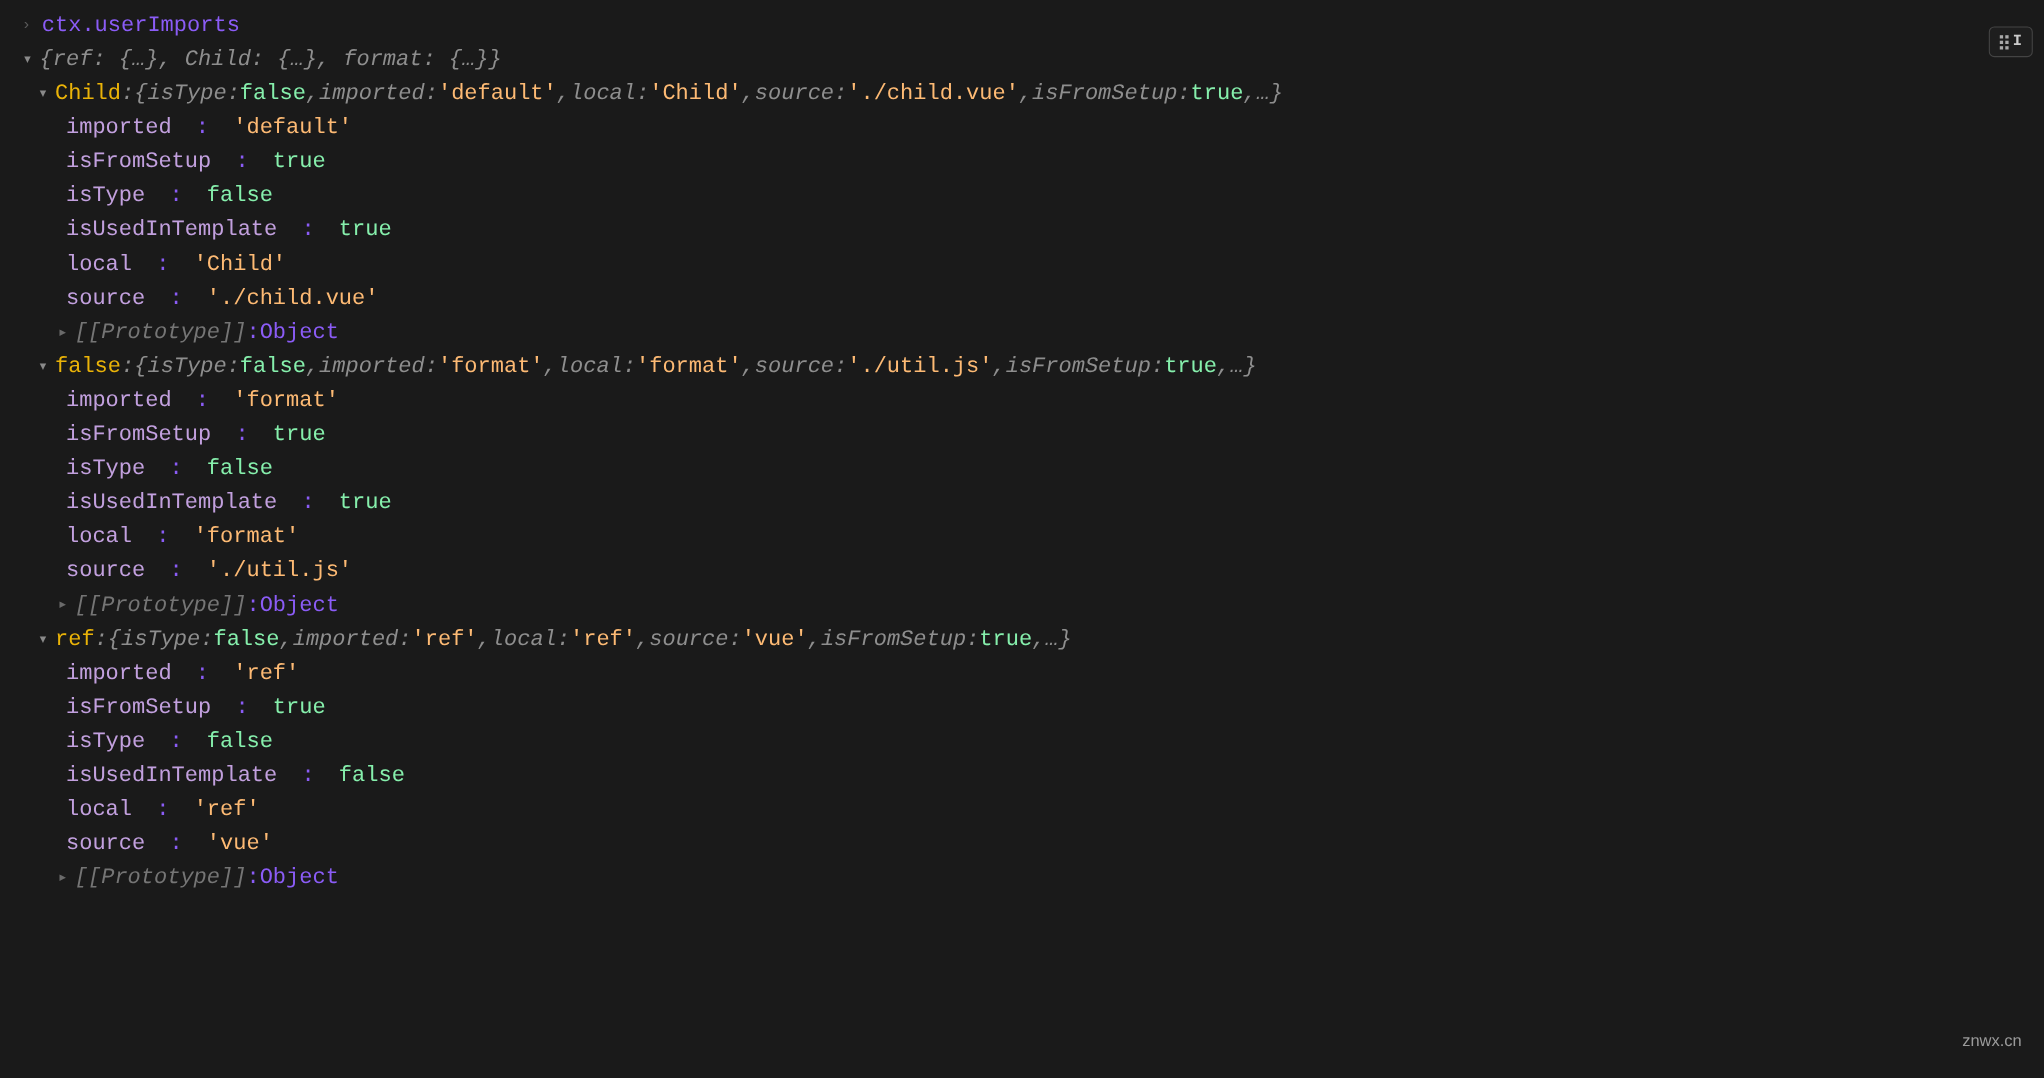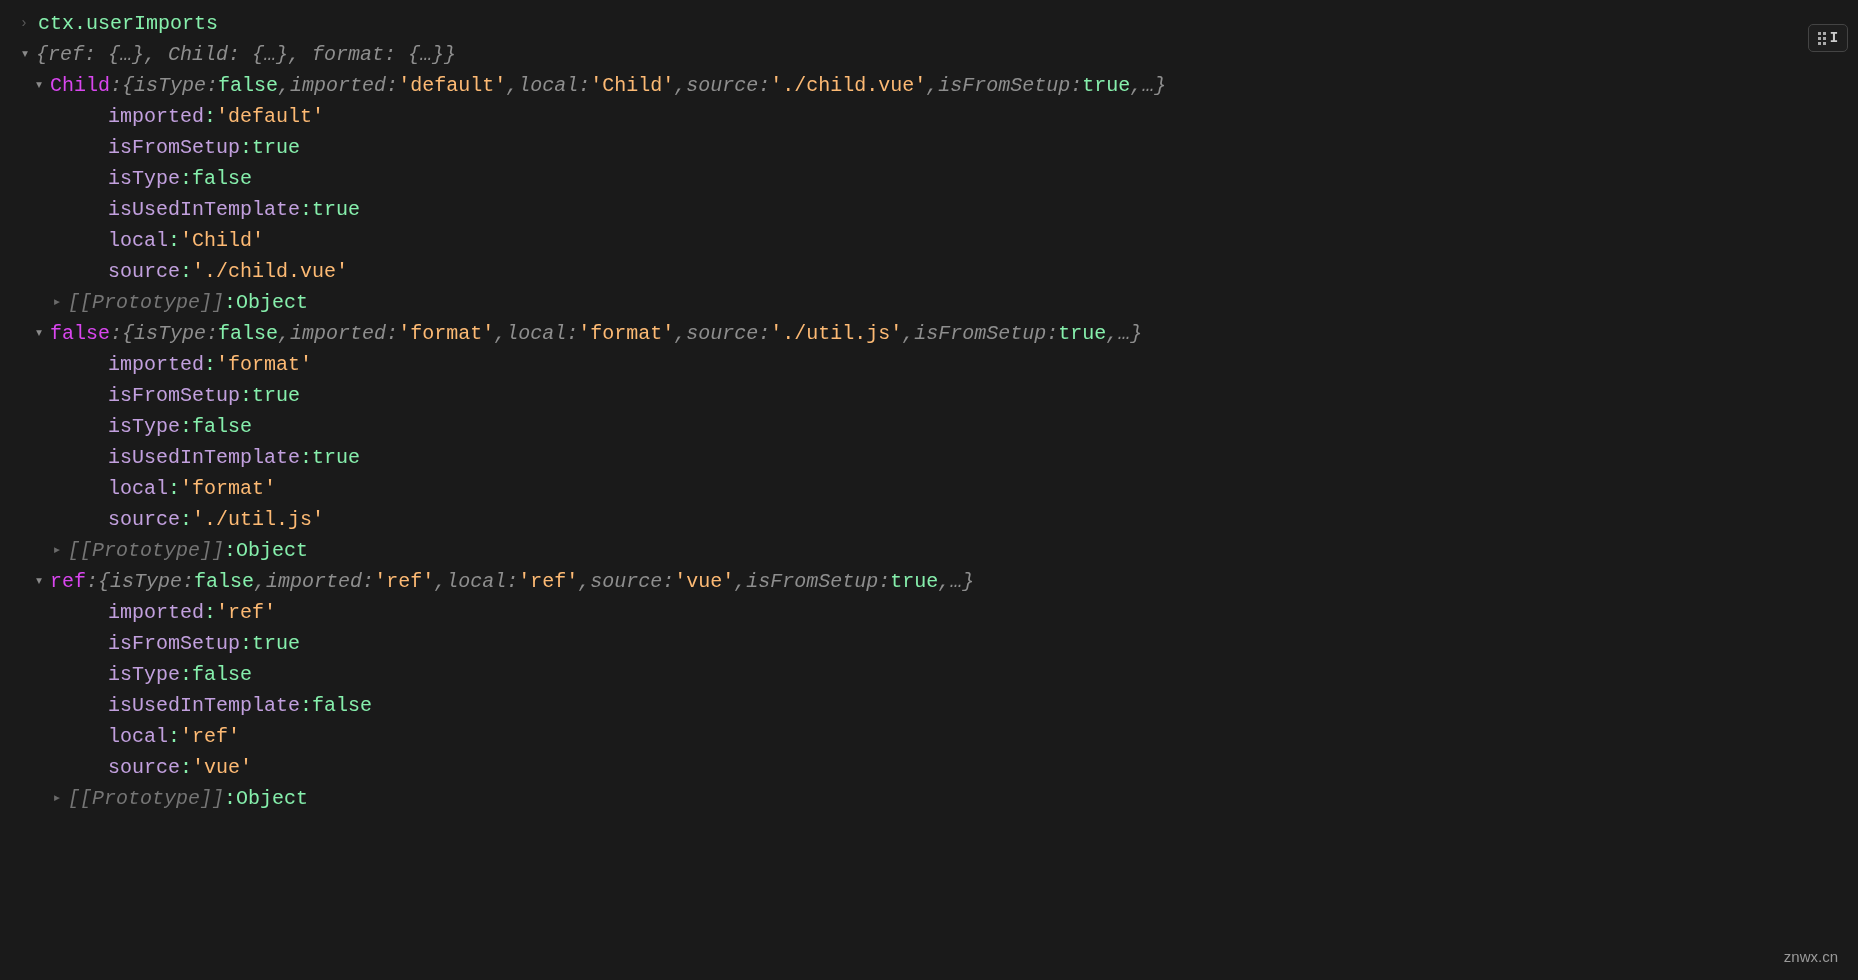--- a/index.html
+++ b/index.html
@@ -41,31 +41,31 @@
       color: #5a5a5a;
       width: 12px;
       text-align: center;
       font-size: 14px;
       display: inline-block;
       margin-left: 4px;
     }
     .indent-0 { padding-left: 14px; }
     .indent-1 { padding-left: 28px; }
     .indent-2 { padding-left: 46px; }
-    .indent-3 { padding-left: 108px; }
-    .white { color: #86efac; }
+    .indent-3 { padding-left: 60px; gap: 22px; }
+    .white { color: #8b5cf6; }
     .gray { color: #8e8e8e; font-style: italic; }
     .darkgray { color: #757575; font-style: italic; }
     .num-str { color: #86efac; }
     .string-red { color: #fdba74; }
-    .purple { color: #d946ef; }
+    .purple { color: #eab308; }
     .key-purple { color: #c2a0de; }
     .watermark {
       position: absolute;
-      bottom: 12px;
+      bottom: 22px;
       right: 20px;
       color: #9a9a9a;
       font-size: 15px;
       font-family: Arial, sans-serif;
       margin-top: 32px;
     }
     .toolbar-icon {
       position: absolute;
       top: 24px;
       right: 10px;

